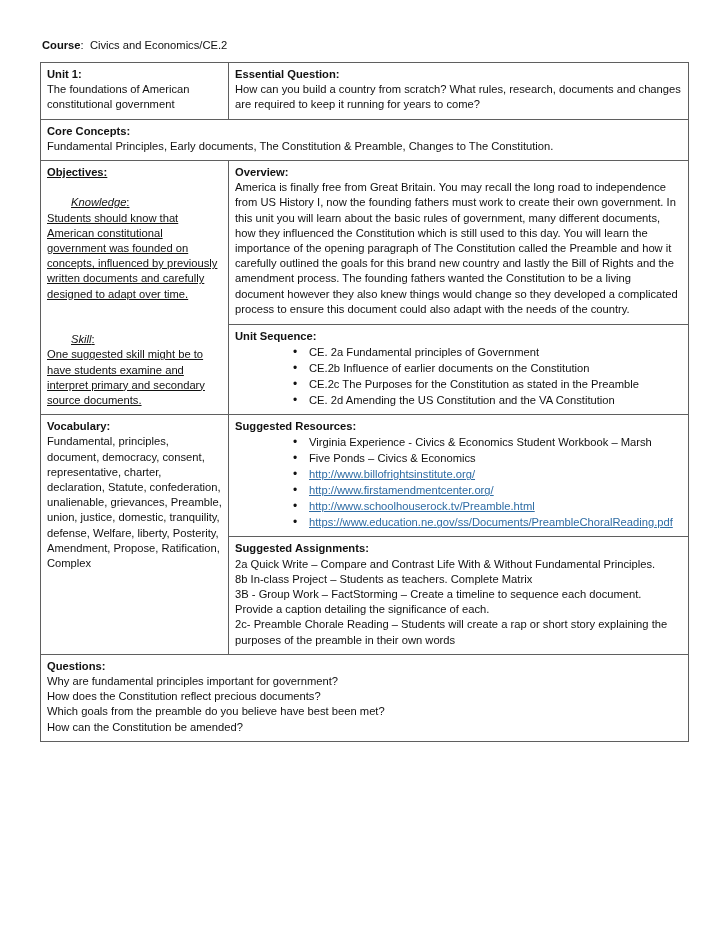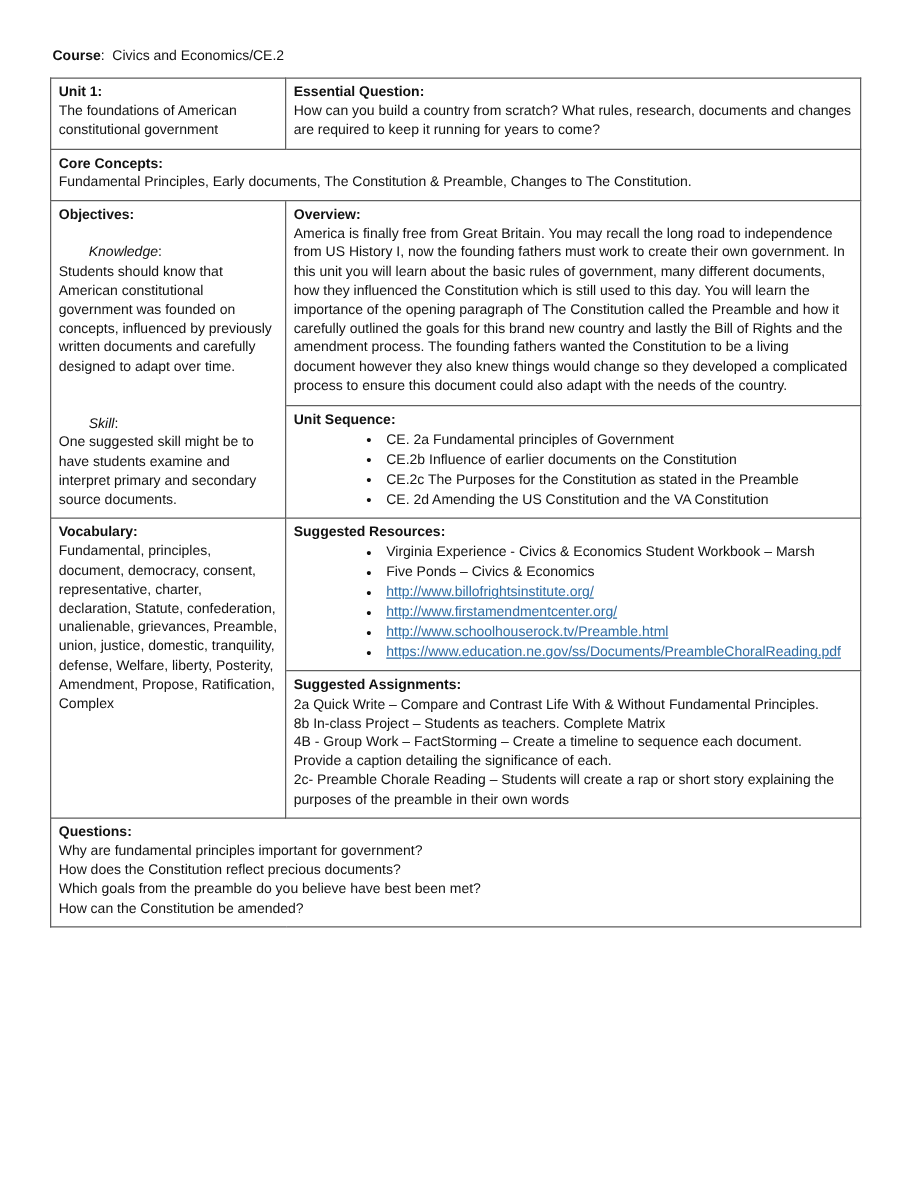--- a/index.html
+++ b/index.html
@@ -79,21 +79,21 @@
     content: "\2022";
     position: absolute;
     left: -16px;
     top: 0;
     font-size: 12px;
   }
   a.link {
     color: #2e6ca4;
     text-decoration: underline;
   }
-  .cell-objectives { padding-bottom: 10px; }
+  .cell-objectives { padding-bottom: 10px; text-decoration: underline; }
   .cell-vocab { padding-bottom: 10px; }
   .cell-questions { padding-bottom: 22px; }
   .cell-core { padding-bottom: 14px; }
   .cell-unit1 { padding-bottom: 14px; }
   .cell-eq { padding-bottom: 14px; }
   .cell-overview { padding-bottom: 8px; }
   .cell-useq { padding-bottom: 10px; }
   .cell-res { padding-bottom: 7px; }
   .cell-assign { padding-bottom: 10px; }
 </style>
@@ -177,21 +177,21 @@
             <li><a class="link" href="#">https://www.education.ne.gov/ss/Documents/PreambleChoralReading.pdf</a></li>
           </ul>
         </td>
       </tr>
 
       <tr>
         <td class="cell-assign">
           <span class="hdr">Suggested Assignments:</span>
           <p class="txt">2a Quick Write – Compare and Contrast Life With &amp; Without Fundamental Principles.</p>
           <p class="txt">8b In-class Project – Students as teachers. Complete Matrix</p>
-          <p class="txt">4B - Group Work – FactStorming – Create a timeline to sequence each document. Provide a caption detailing the significance of each.</p>
+          <p class="txt">3B - Group Work – FactStorming – Create a timeline to sequence each document. Provide a caption detailing the significance of each.</p>
           <p class="txt">2c- Preamble Chorale Reading – Students will create a rap or short story explaining the purposes of the preamble in their own words</p>
         </td>
       </tr>
 
       <tr>
         <td class="cell-questions" colspan="2">
           <span class="hdr">Questions:</span>
           <p class="txt">Why are fundamental principles important for government?</p>
           <p class="txt">How does the Constitution reflect precious documents?</p>
           <p class="txt">Which goals from the preamble do you believe have best been met?</p>

